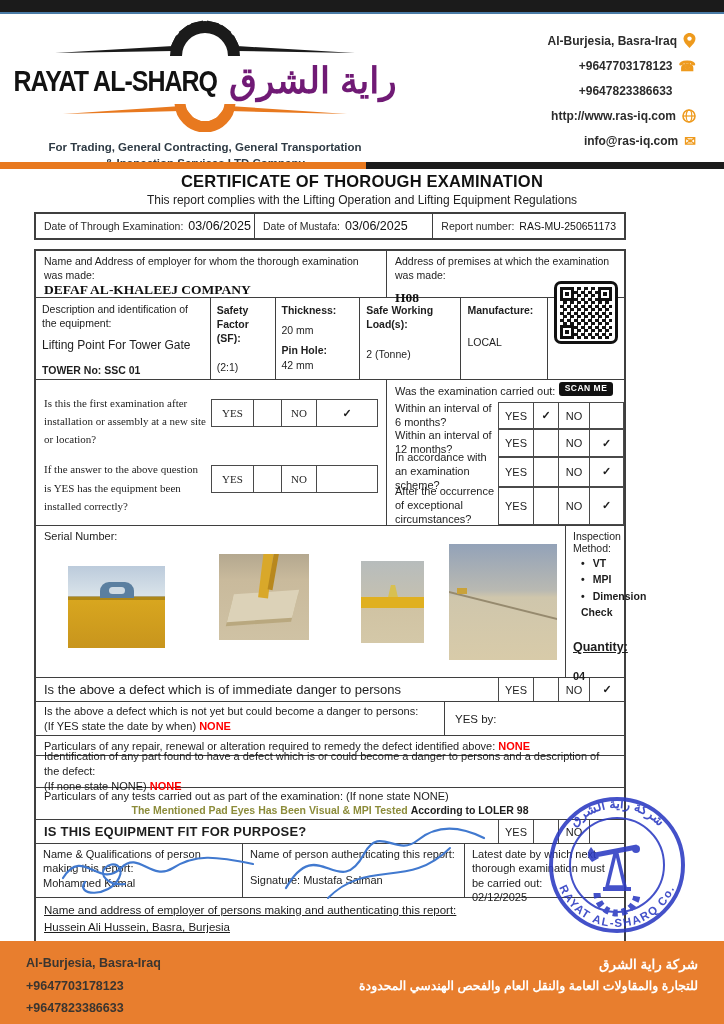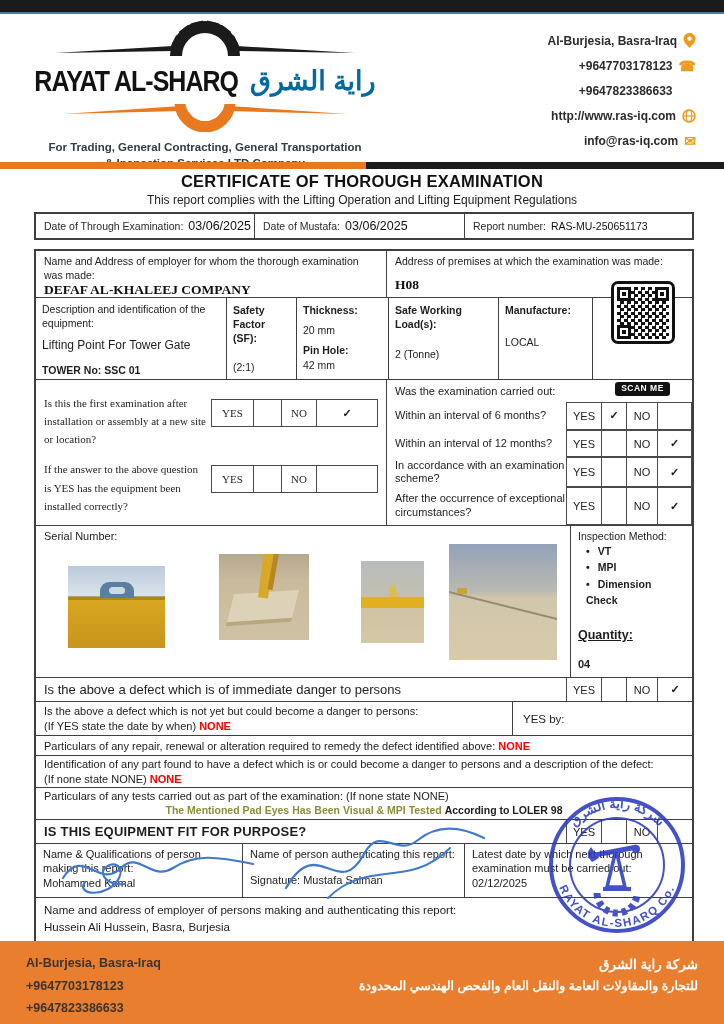--- a/index.html
+++ b/index.html
@@ -7,37 +7,37 @@
   .page { position:relative; width:724px; height:1024px; background:#fff; margin:0 auto; overflow:hidden; color:#1d1d1d; }
 
   
   .topbar { height:14px; background:#1b1b1b; border-bottom:2px solid #4a7ba6; }
 
   
   .header { display:flex; justify-content:space-between; padding:6px 28px 0 40px; height:146px; }
   .logo-block { width:330px; text-align:center; }
   .logo-row { display:flex; align-items:center; justify-content:center; gap:6px; margin-top:-2px; }
   .logo-en { font-size:25px; font-weight:bold; color:#121212; letter-spacing:-1px; transform:scaleY(1.15); white-space:nowrap; }
-  .logo-ar { font-size:27px; font-weight:bold; color:#0369a1; white-space:nowrap; }
+  .logo-ar { font-size:36px; font-weight:bold; color:#701a75; white-space:nowrap; }
   .tagline { margin-top:4px; font-size:11.5px; font-weight:bold; color:#2f3b45; line-height:1.35; }
   .contact { text-align:right; padding-top:8px; font-size:12px; font-weight:bold; color:#2b2b2b; }
   .contact .cline { display:flex; justify-content:flex-end; align-items:center; gap:6px; height:25px; }
   .cicon { color:#EE9A1D; font-size:14px; line-height:1; }
 
   
   .divider { display:flex; height:7px; margin-top:2px; }
   .divider .d-orange { width:50.5%; background:#E8791F; }
   .divider .d-black { flex:1; background:#1b1b1b; }
 
   
   .title-block { text-align:center; margin-top:3px; }
   .title-block h1 { font-size:16.5px; font-weight:bold; color:#111; letter-spacing:0.2px; }
   .title-block .sub { font-size:12px; color:#222; margin-top:2px; }
 
-  .doc { margin:0 34px; width:660px; }
+  .doc { margin:0 34px; width:592px; }
 
   
   .dates-row { display:flex; border:2px solid #3f3f3f; height:28px; margin-top:5px; }
   .dates-row .dc { display:flex; align-items:center; gap:5px; padding:0 8px; border-left:1px solid #3f3f3f; }
   .dates-row .dc:first-child { border-left:none; }
   .dc .lbl { font-size:10.5px; color:#2a2a2a; white-space:nowrap; }
   .dc .val { font-size:12.5px; color:#111; white-space:nowrap; }
   .dc.c1 { width:218px; } .dc.c2 { width:210px; } .dc.c3 { flex:1; }
   .dc.c3 .val { font-size:10.5px; }
 
@@ -133,21 +133,21 @@
   .rowI { height:32px; padding:2px 8px; font-size:11px; flex-direction:column; display:flex; }
   .tests-result { text-align:center; font-size:10.5px; margin-top:2px; }
   .olive { color:#8C8C3A; font-weight:bold; }
   .rowJ { height:24px; }
   .rowJ .jtext { flex:1; display:flex; align-items:center; padding-left:8px; font-size:13px; font-weight:bold; letter-spacing:0.2px; }
 
   
   .rowK { height:54px; }
   .rowK .cell { padding:3px 7px; font-size:11px; line-height:1.3; }
   .ck1{width:206px;} .ck2{width:222px;} .ck3{flex:1;}
-  .rowL { height:44px; padding:4px 8px; font-size:11.5px; line-height:1.5; display:block; }
+  .rowL { height:44px; padding:4px 8px; font-size:11.5px; line-height:1.5; display:block;text-decoration:underline; }
 
   
   .sig { position:absolute; pointer-events:none; }
   .stamp { position:absolute; left:533px; top:781px; opacity:0.88; pointer-events:none; }
 
   
   .footer { position:absolute; left:0; right:0; bottom:0; height:83px; background:#E87E2E; display:flex; justify-content:space-between; padding:11px 26px 0; }
   .f-left { font-size:12.5px; font-weight:bold; color:#3a3530; line-height:1.8; }
   .f-right { text-align:right; color:#fff; direction:rtl; }
   .f-ar1 { font-size:13.5px; font-weight:bold; line-height:1.9; }

